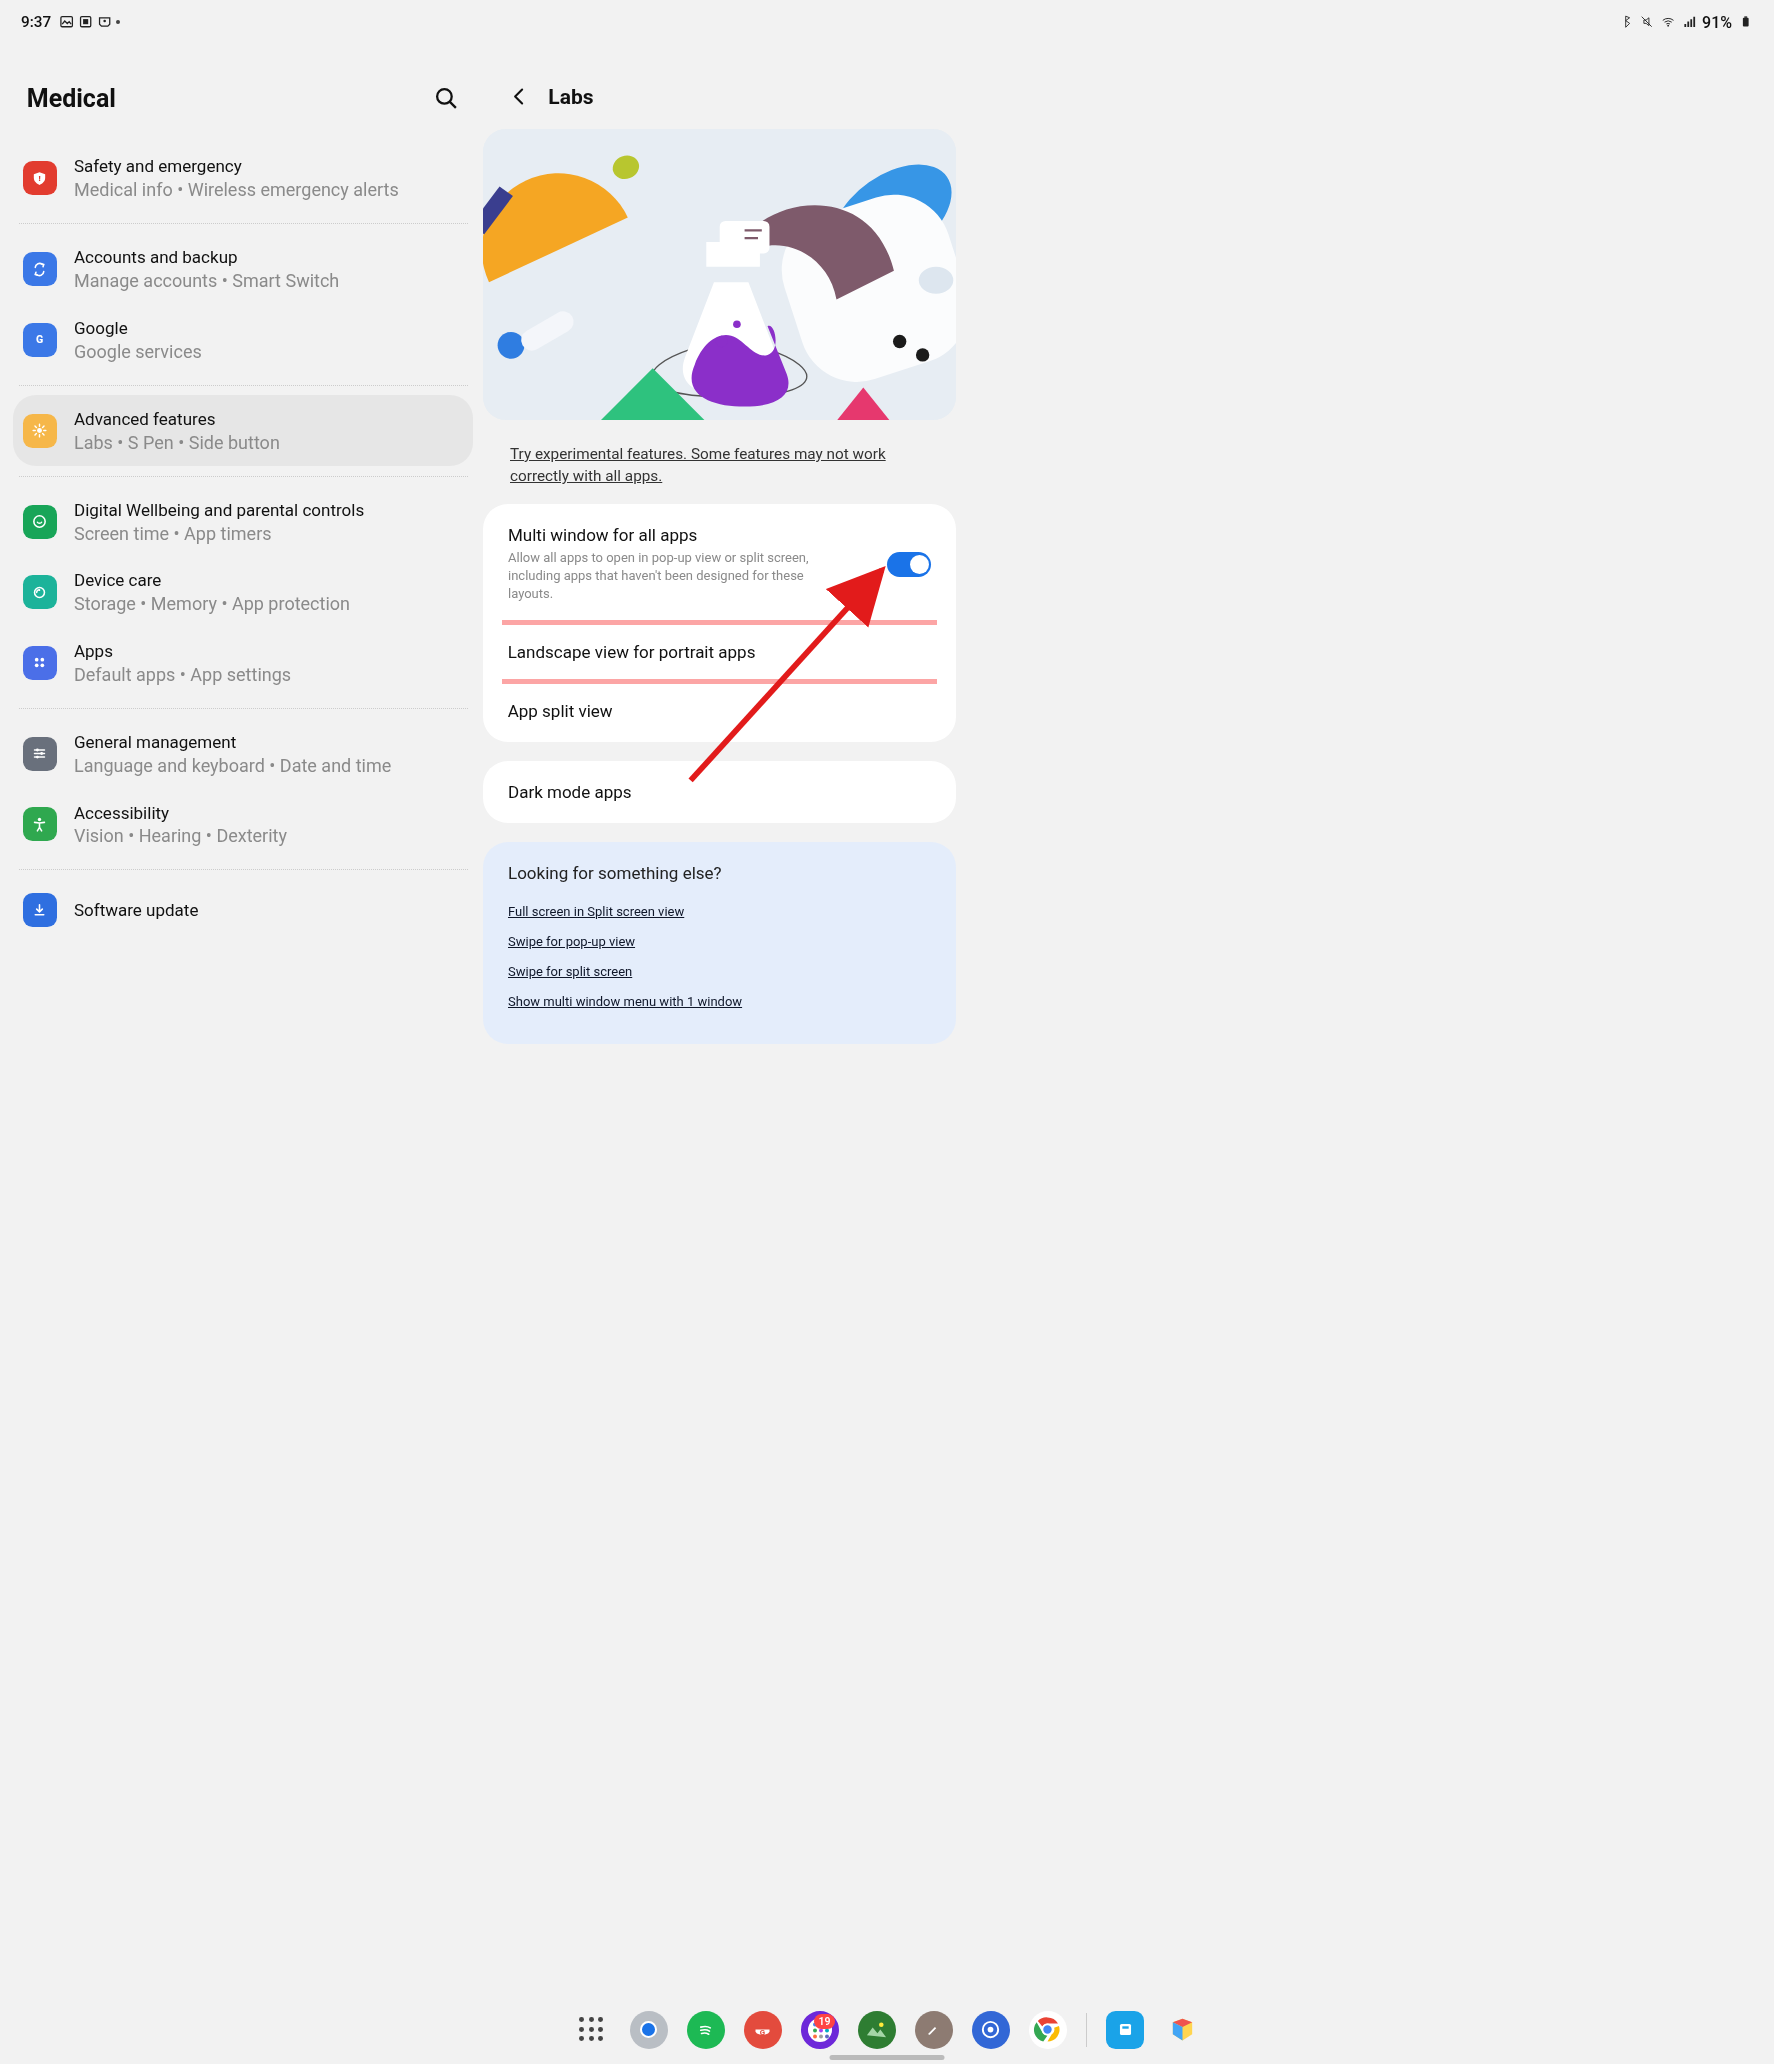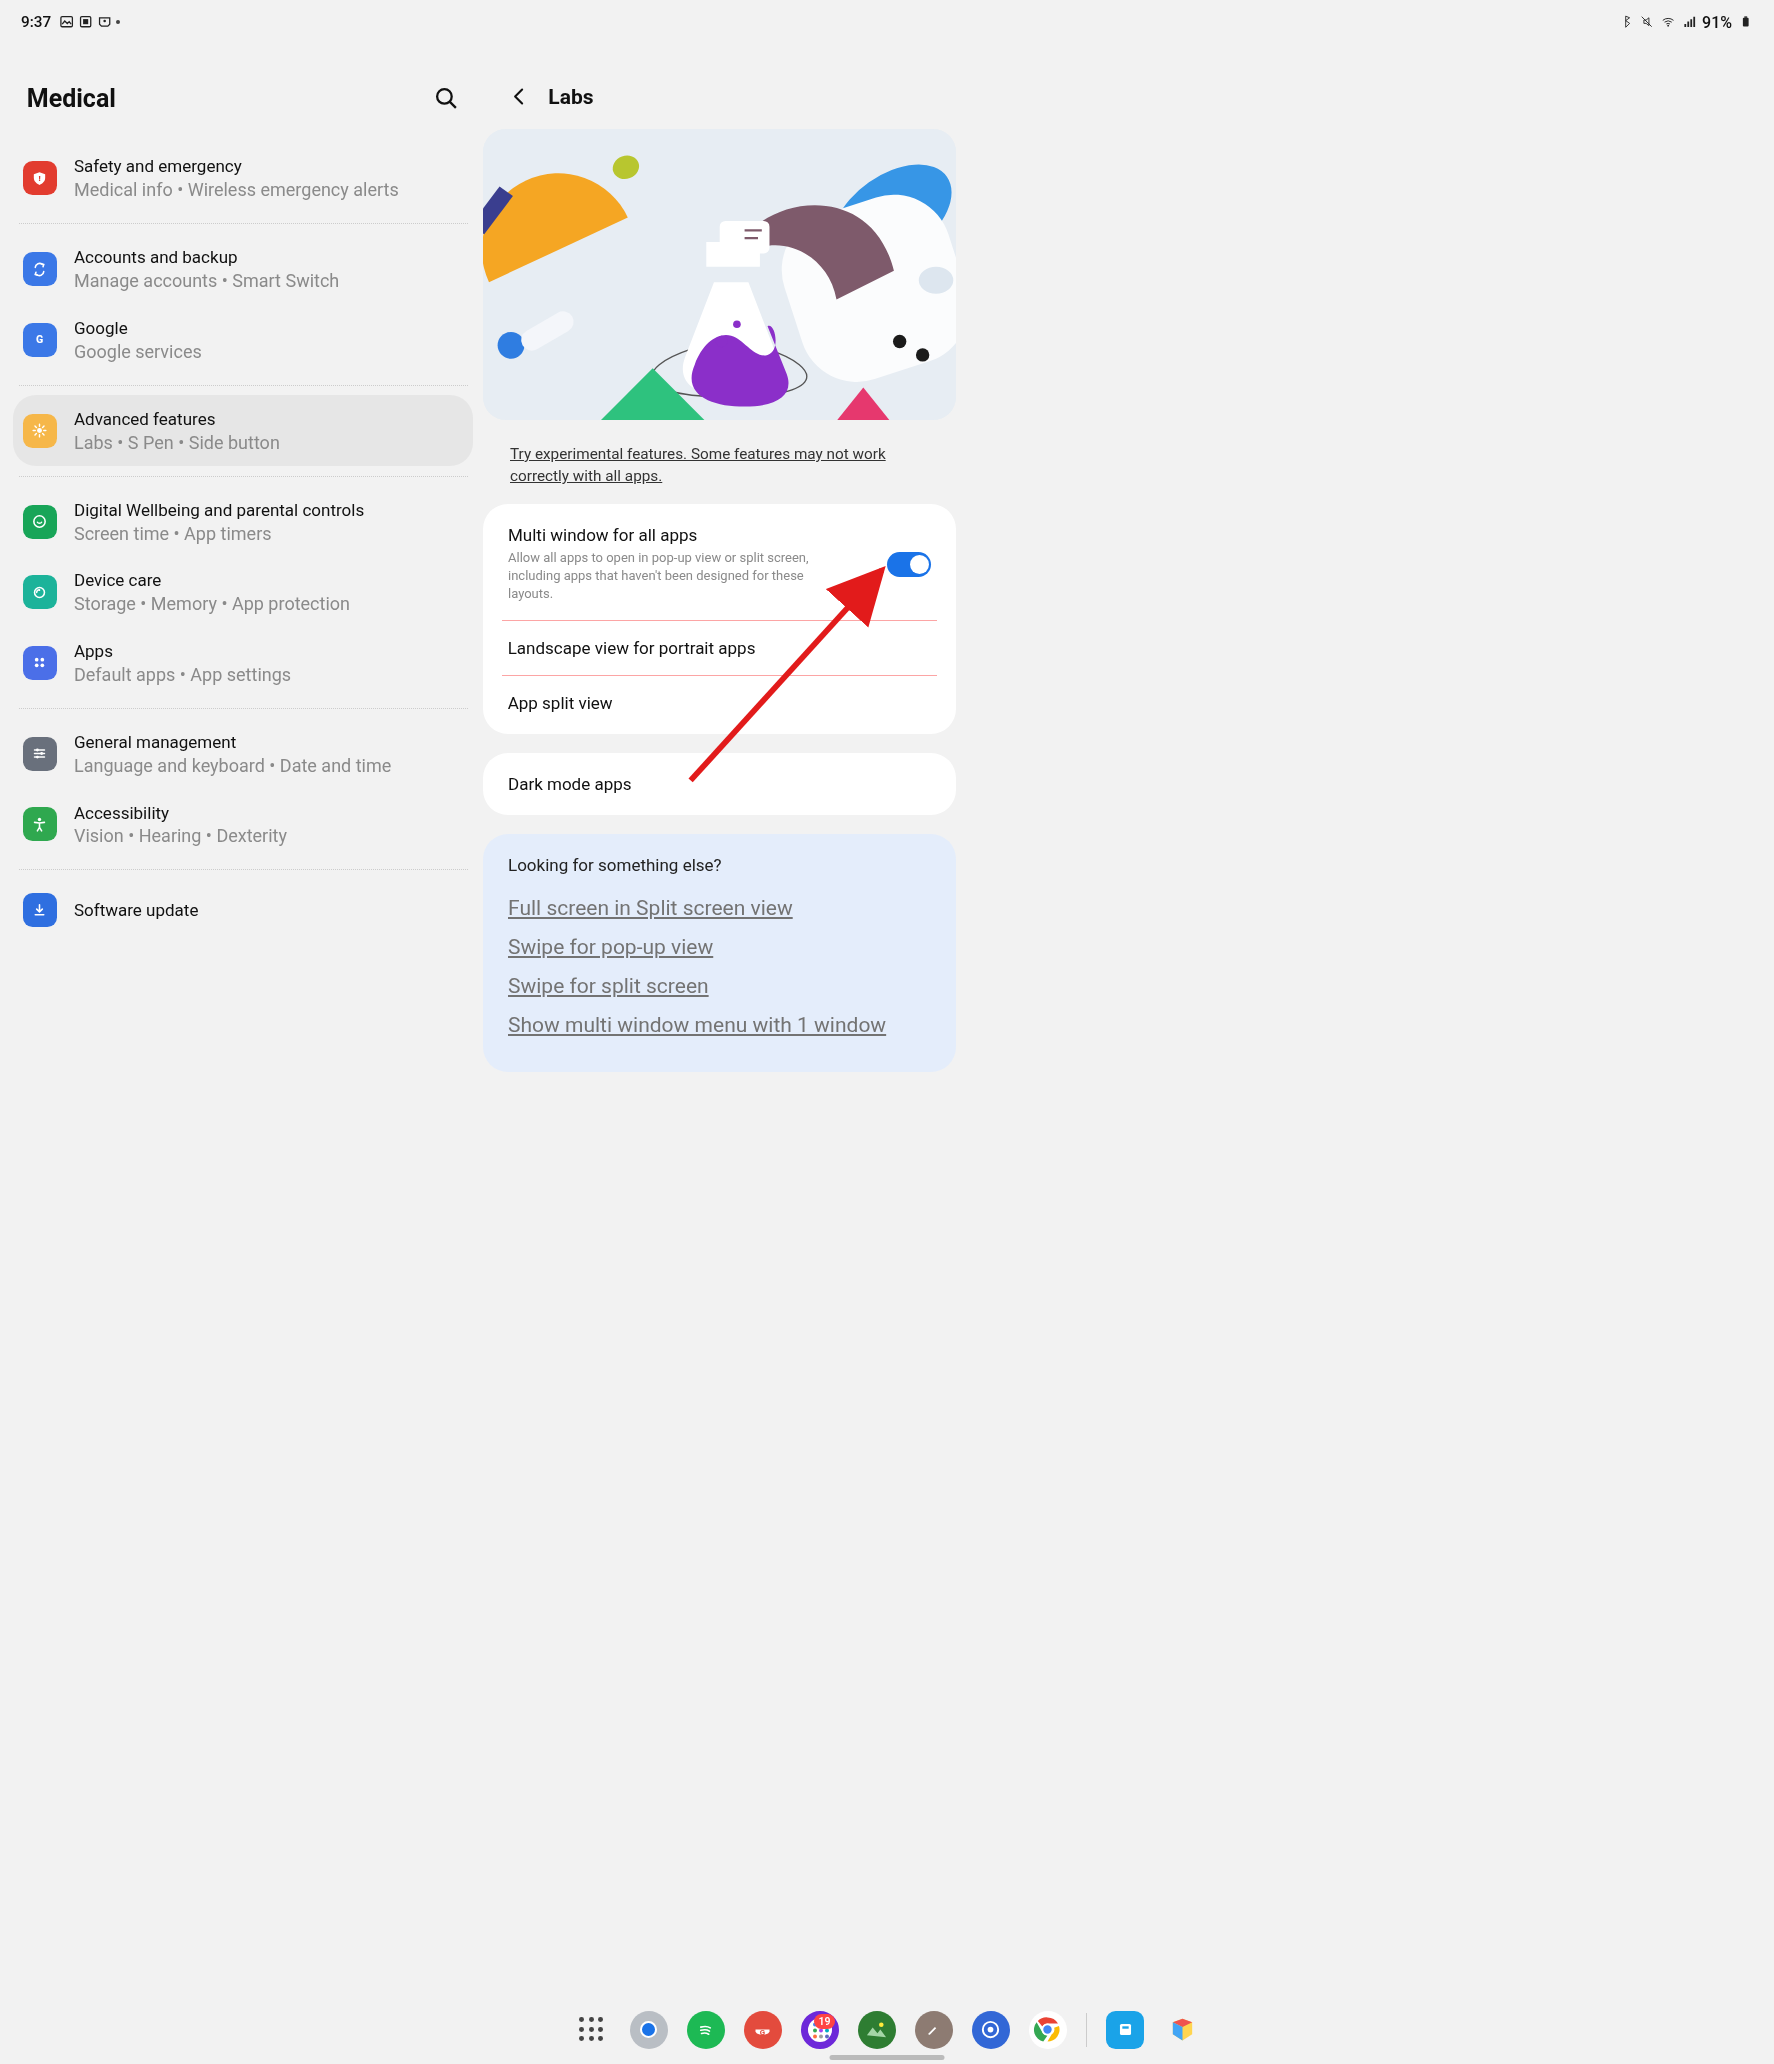--- a/index.html
+++ b/index.html
@@ -32,31 +32,31 @@
   .back-btn { width:27px; height:27px; display:flex; align-items:center; justify-content:center; }
   .labs-title { font-size:21px; font-weight:700; }
 
   .banner { margin:0 0 13.4px 0; border-radius:23px; overflow:hidden; height:291px; position:relative; background:#e7edf3; }
   .banner svg { width:100%; height:100%; display:block; }
 
   .descr { padding: 9.6px 27px 17px 27px; font-size:15.3px; color:#333; line-height:1.45;text-decoration:underline; }
 
   .card { background:#fff; border-radius:25px; padding: 3.8px 0; margin-bottom:19px; }
   .card-row { padding:17px 25px; display:flex; align-items:center; justify-content:space-between; gap:18px; }
-  .card-row + .card-row { border-top:1px solid #fca5a5; margin:0 19px; padding-left:5.7px; padding-right:5.7px; }
+  .card-row + .card-row { border-top:5px solid #fca5a5; margin:0 19px; padding-left:5.7px; padding-right:5.7px; }
   .cr-left { display:flex; flex-direction:column; gap:3.8px; flex:1; }
   .cr-title { font-size:17px; }
   .cr-sub { font-size:13px; color:#8a8a8a; max-width:344px; line-height:1.4; }
 
   .switch { width:44px; height:25px; border-radius:955px; background:#1a73e8; position:relative; flex:none; }
   .switch .knob { position:absolute; right:2.9px; top:2.9px; width:19px; height:19px; background:#fff; border-radius:50%; }
 
   .lfse { background:#e4edfb; border-radius:25px; padding:21px 25px 27px; }
   .lfse-title { font-size:17px; margin-bottom:13.4px; color:#222; }
-  .lfse-link { display:block; font-size:21px; color:#737373; padding:7.6px 0; }
+  .lfse-link { display:block; font-size:13px; color:#0f172a; padding:7.6px 0; }
 
   
   .arrow-annot { position:absolute; left:681px; top:551px; pointer-events:none; }
 
   .dock { position:absolute; bottom:15.3px; left:0; right:0; display:flex; align-items:center; justify-content:center; gap:19px; }
   .dock .dicon { width:38px; height:38px; border-radius:50%; display:flex; align-items:center; justify-content:center; position:relative; }
   .dock .apps-grid { width:31px; height:31px; display:grid; grid-template-columns:repeat(3,5.7px); grid-template-rows:repeat(3,5.7px); gap:3.8px; align-content:center; justify-content:center; }
   .dock .apps-grid span { width:4.8px; height:4.8px; background:#444; border-radius:50%; }
   .dock .vline { width:1.9px; height:34px; background:#ccc; }
   .badge { position:absolute; top:-3.8px; right:-3.8px; background:#f44; color:#fff; font-size:10.5px; border-radius:955px; padding:1px 4.8px; font-weight:600; }

